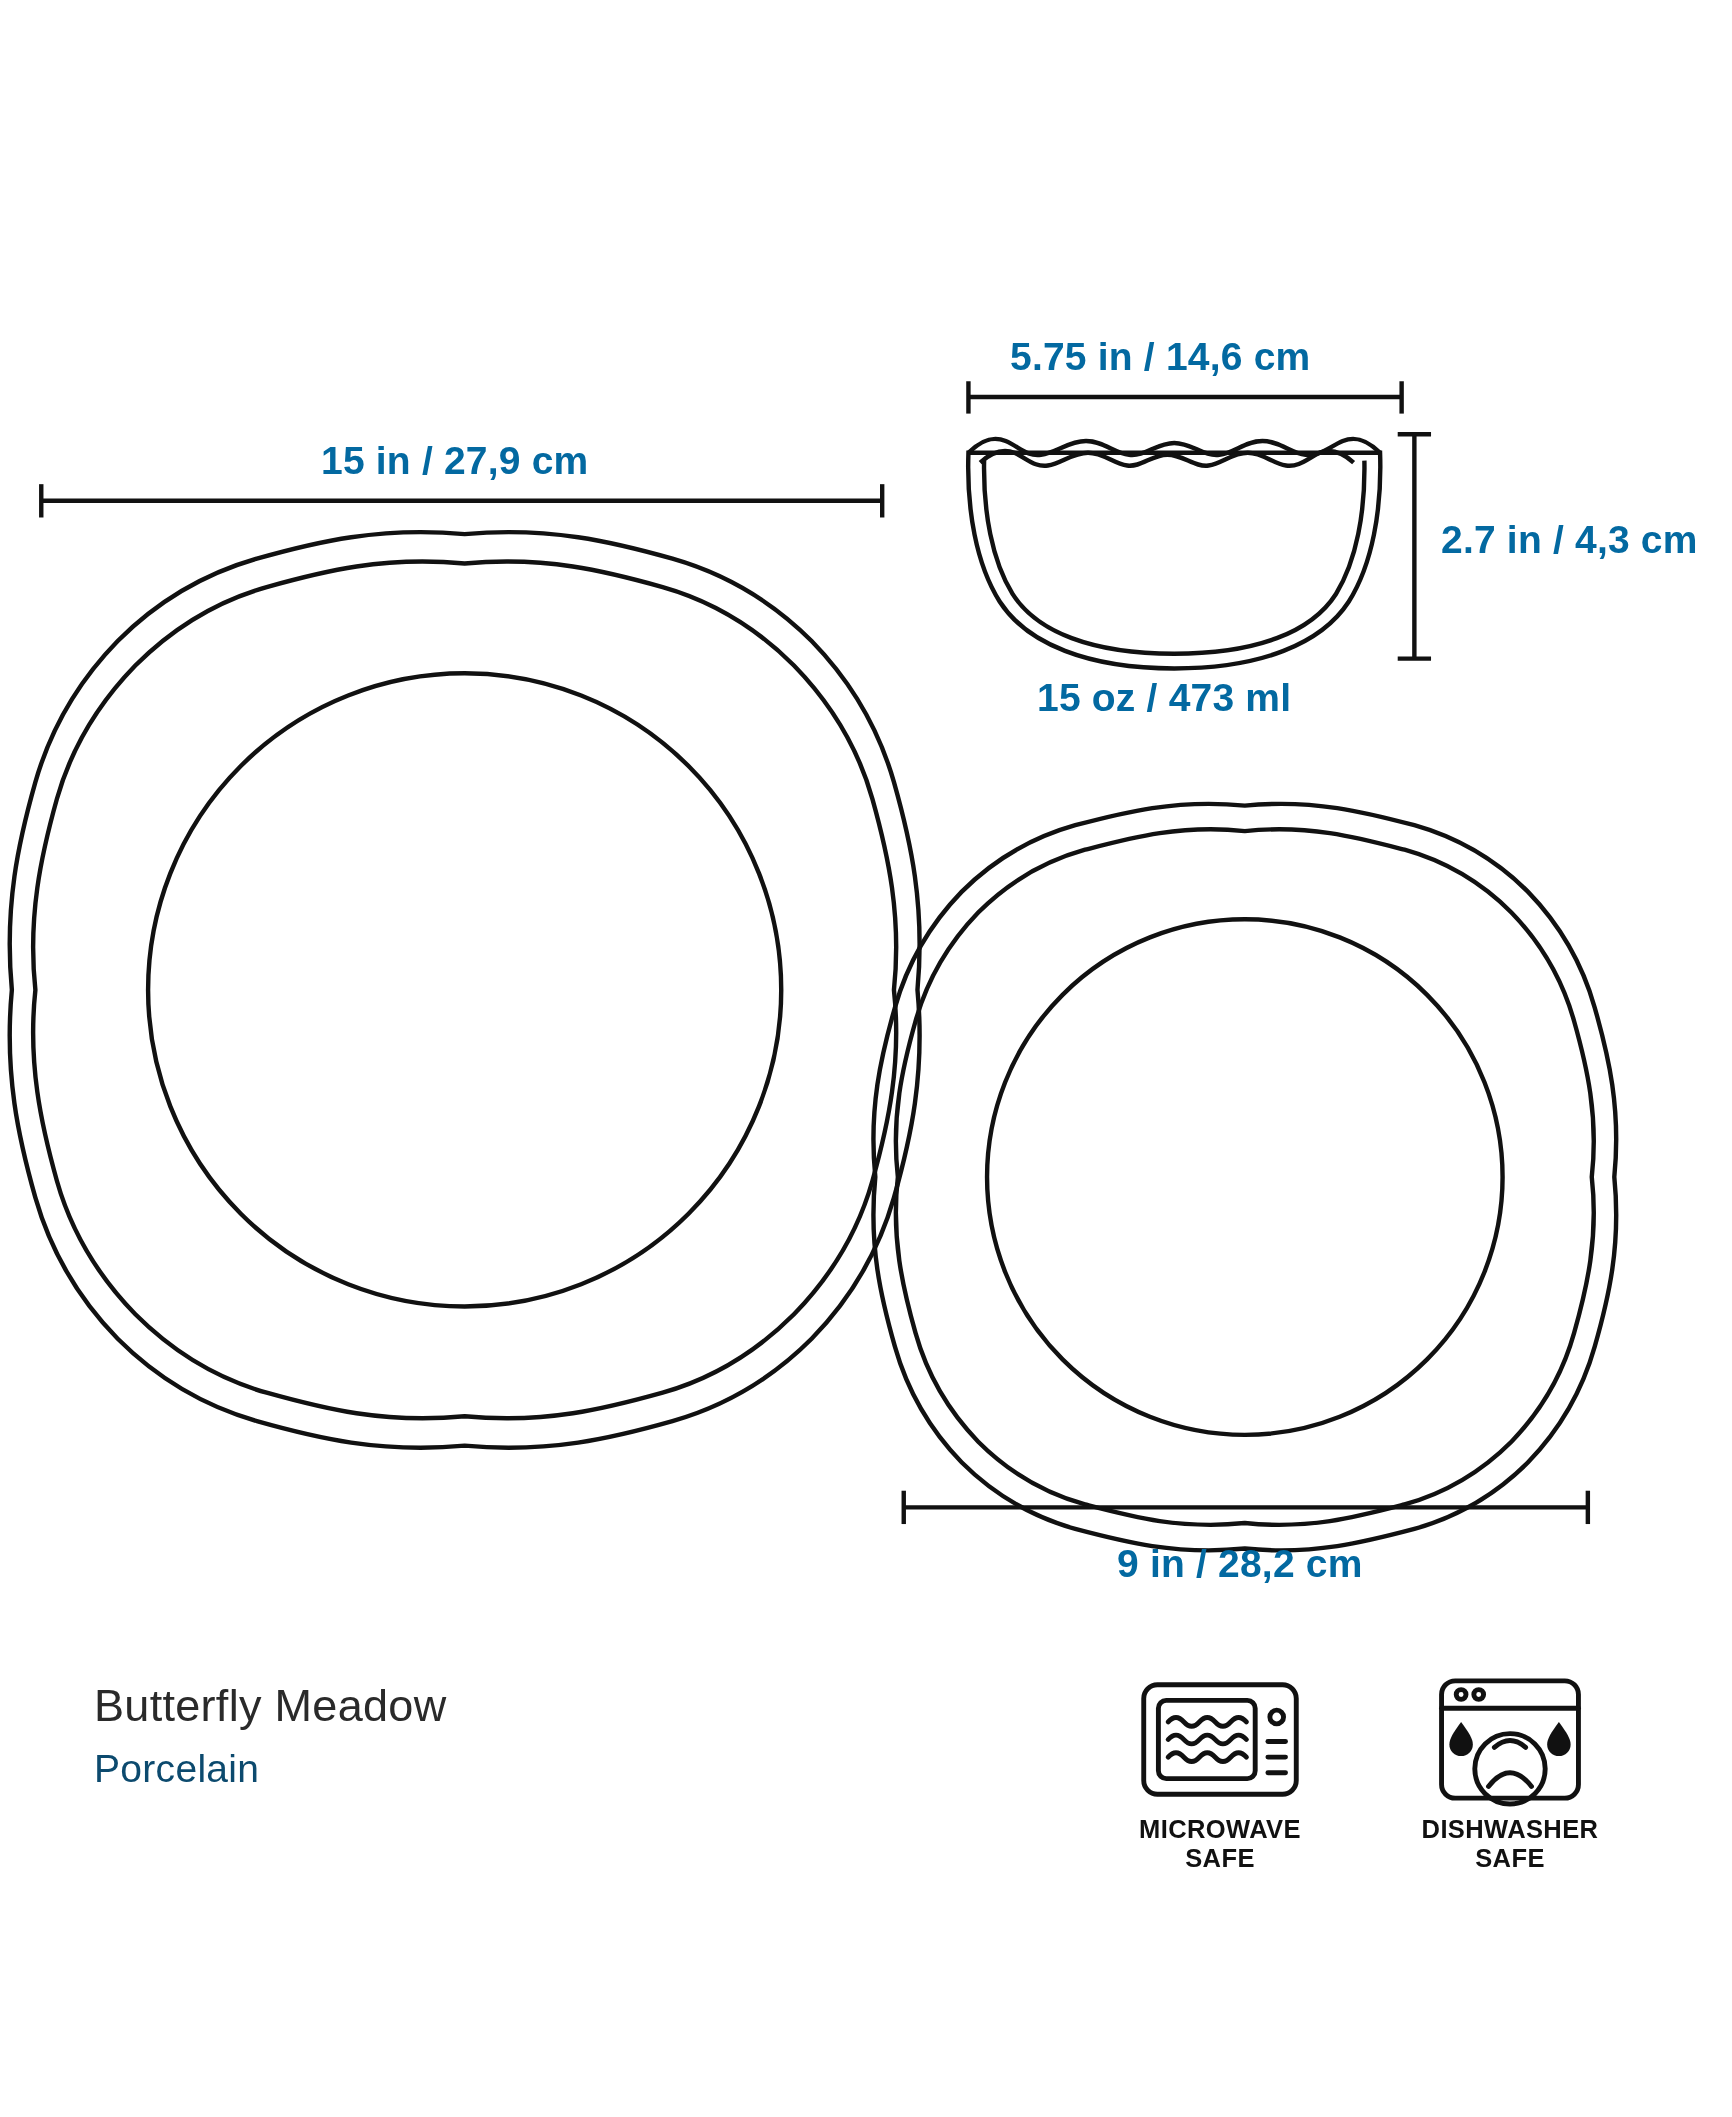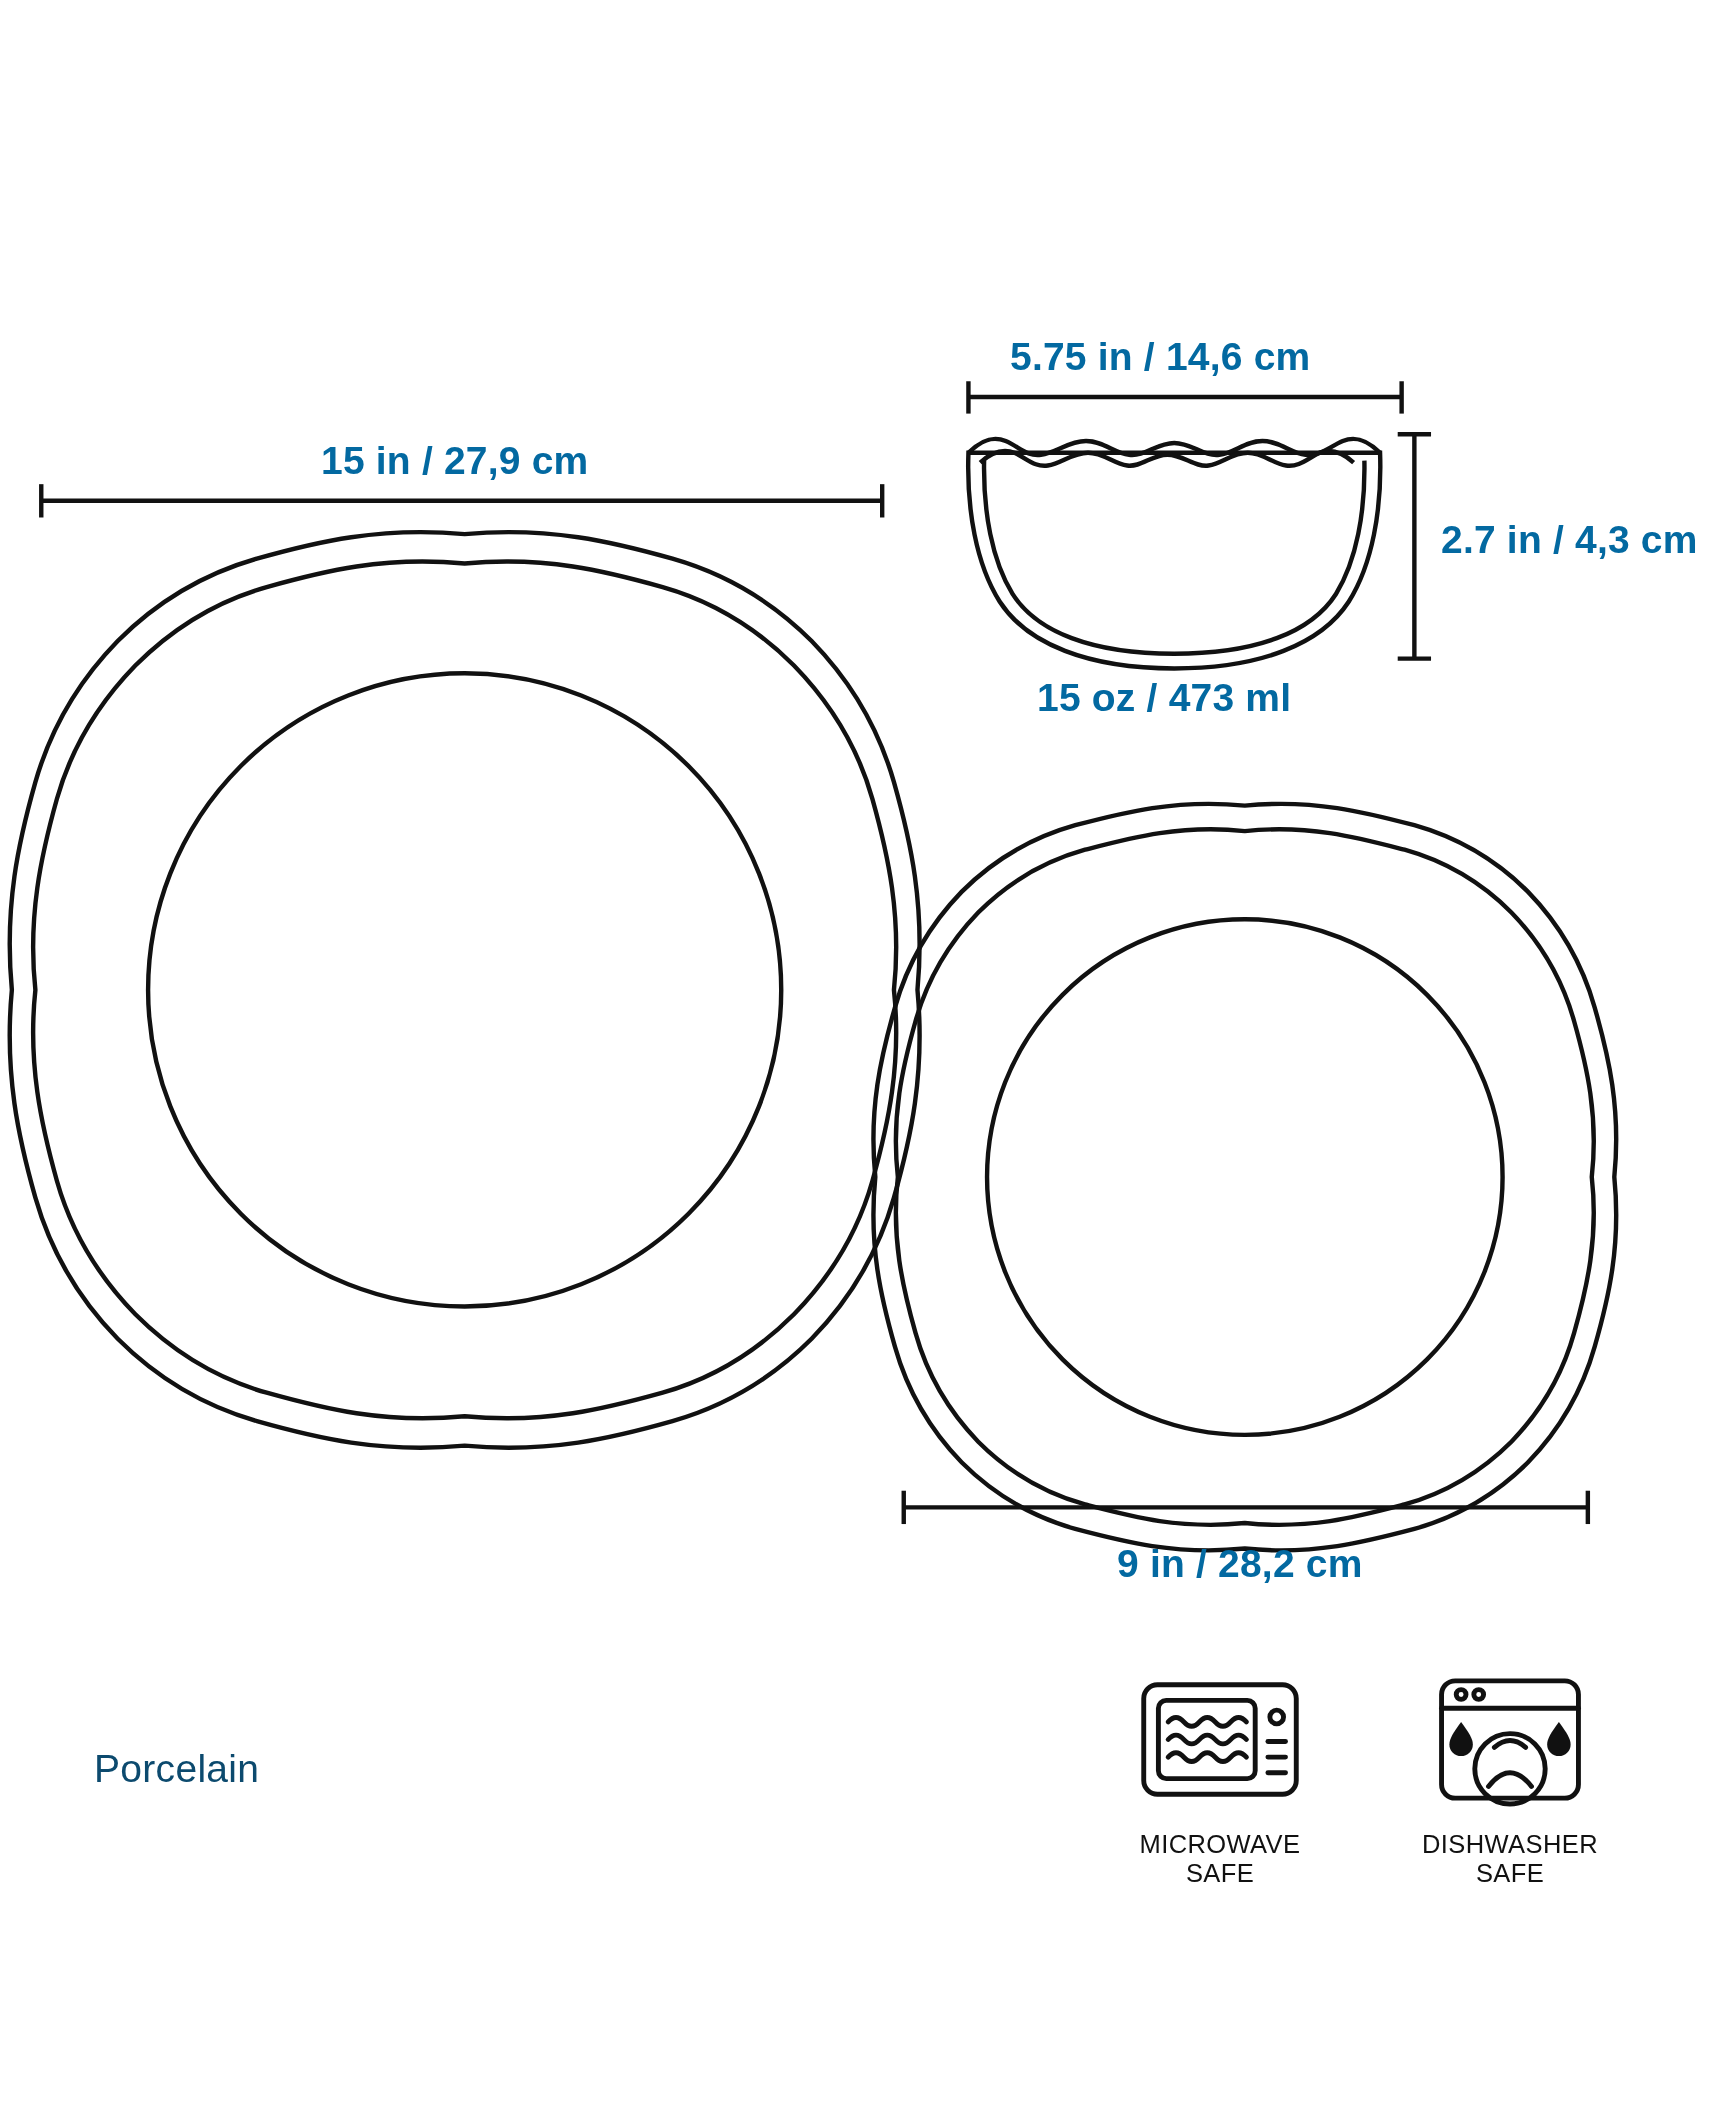--- a/index.html
+++ b/index.html
@@ -68,23 +68,23 @@
     display: flex;
     flex-direction: column;
     align-items: center;
   }
   .badge-icon {
     width: 176px;
     height: 137px;
     display: block;
   }
   .badge-label {
-    margin-top: 22px;
+    margin-top: 7px;
     font-size: 25.5px;
-    font-weight: 400;
+    font-weight: 700;
     line-height: 1.15;
     text-align: center;
     color: #111111;
     letter-spacing: 0.4px;
     white-space: pre-line;
   }
 </style>
 </head>
 <body>
 
@@ -238,20 +238,21 @@
   <div class="dim-label" style="left:321px; top:439px;">15 in / 27,9 cm</div>
 
   <div class="dim-label" style="left:1010px; top:335px;">5.75 in / 14,6 cm</div>
 
   <div class="dim-label" style="left:1441px; top:518px;">2.7 in / 4,3 cm</div>
 
   <div class="dim-label" style="left:1037px; top:676px;">15 oz / 473 ml</div>
 
   <div class="dim-label" style="left:1117px; top:1542px;">9 in / 28,2 cm</div>
 
+  <div class="product-name">Butterfly Meadow</div>
   <div class="product-material">Porcelain</div>
 
   <div class="badges">
 
     <div class="badge">
       <svg class="badge-icon" viewBox="0 0 180 140">
         <g fill="none" stroke="#111111" stroke-width="5" stroke-linecap="round" stroke-linejoin="round">
           <rect x="12" y="14" width="156" height="112" rx="14"></rect>
           <rect x="27" y="30" width="99" height="80" rx="8"></rect>
           <path d="M37 52 q8 -9 16 0 q8 9 16 0 q8 -9 16 0 q8 9 16 0 q8 -9 16 0"></path>

